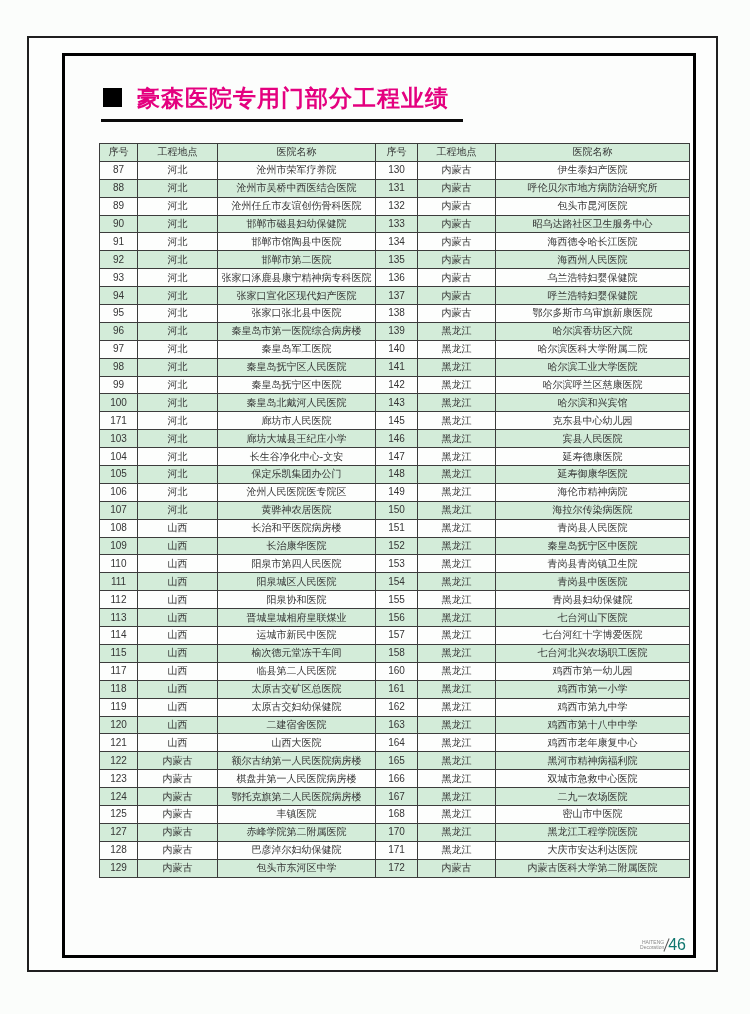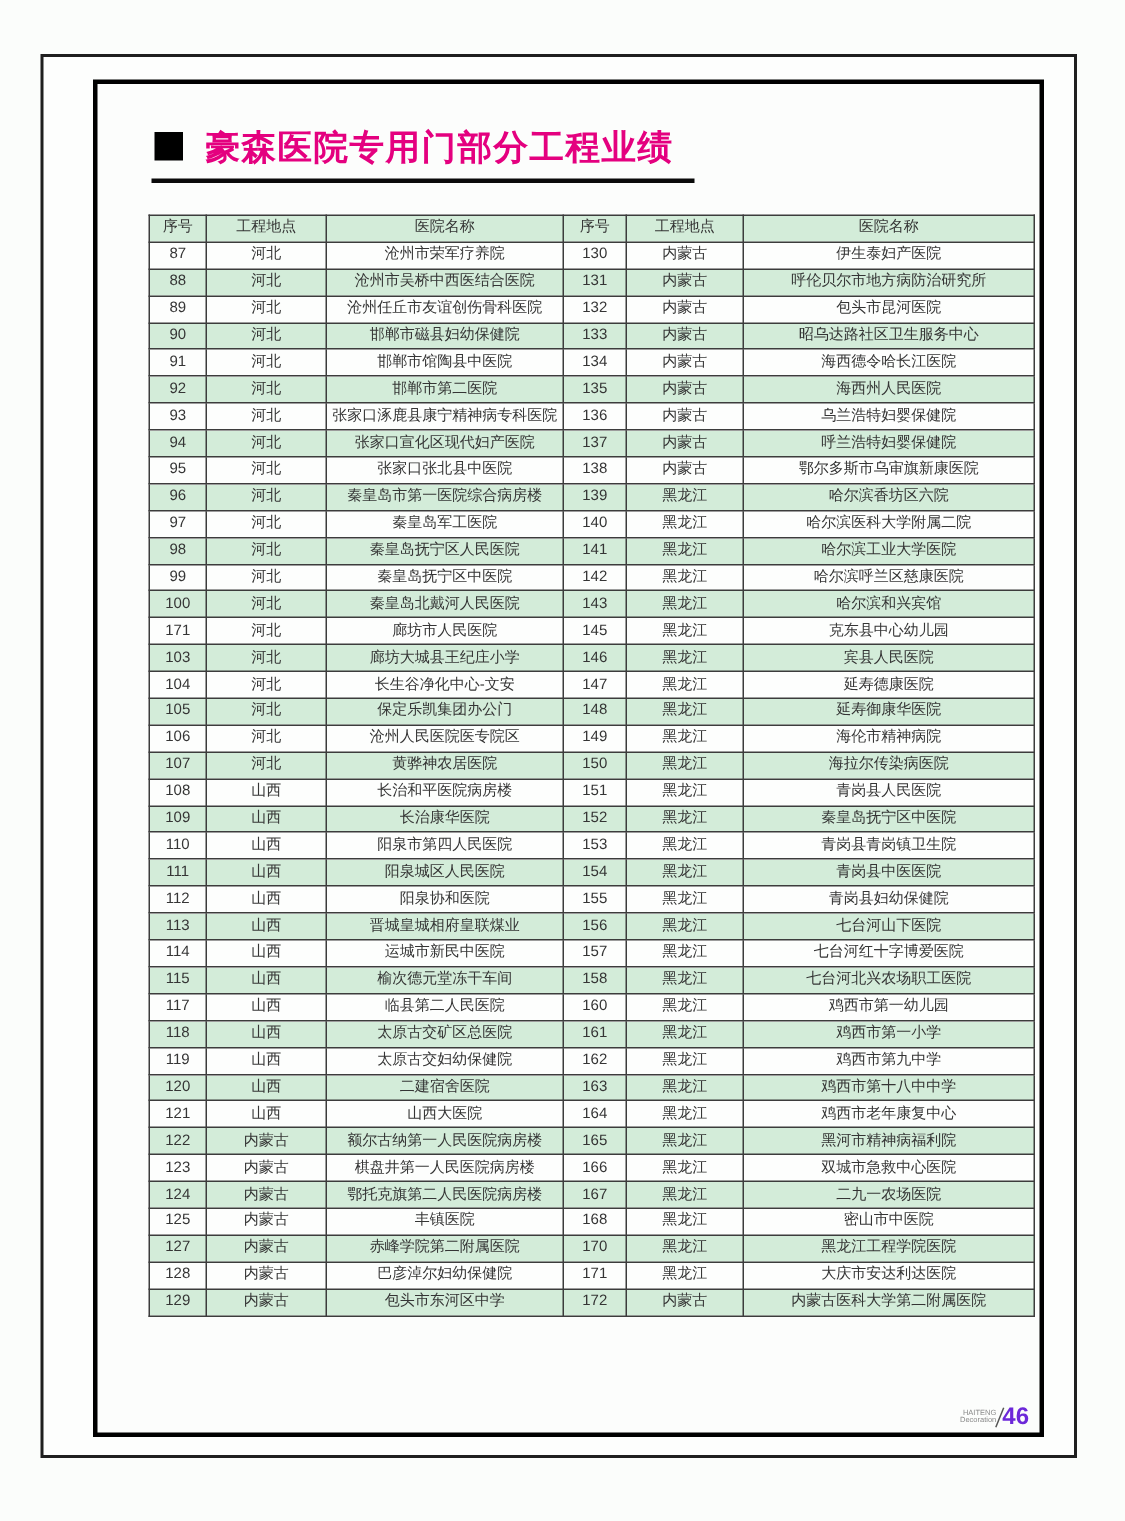--- a/index.html
+++ b/index.html
@@ -56,21 +56,21 @@
     display:flex;align-items:center;line-height:1;
   }
   .brand{
     font-size:5px;color:#8a8a8a;text-align:right;letter-spacing:0;
     margin-right:1px;
   }
   .slash{
     width:1px;height:14px;background:#555;transform:rotate(22deg);
     margin:0 1px;
   }
-  .pageno{font-size:16px;font-weight:bold;color:#6d28d9;}
+  .pageno{font-size:16px;font-weight:normal;color:#0f766e;}
 </style>
 </head>
 <body style="--accent: #e4007f; --rowgreen: #d3ecd9; --tborder: #3c3c3c;">
 
 <div class="outer-frame">
   <div class="inner-frame">
 
     <div class="title-row">
       <span class="bullet"></span><span class="title">豪森医院专用门部分工程业绩</span>
     </div>

